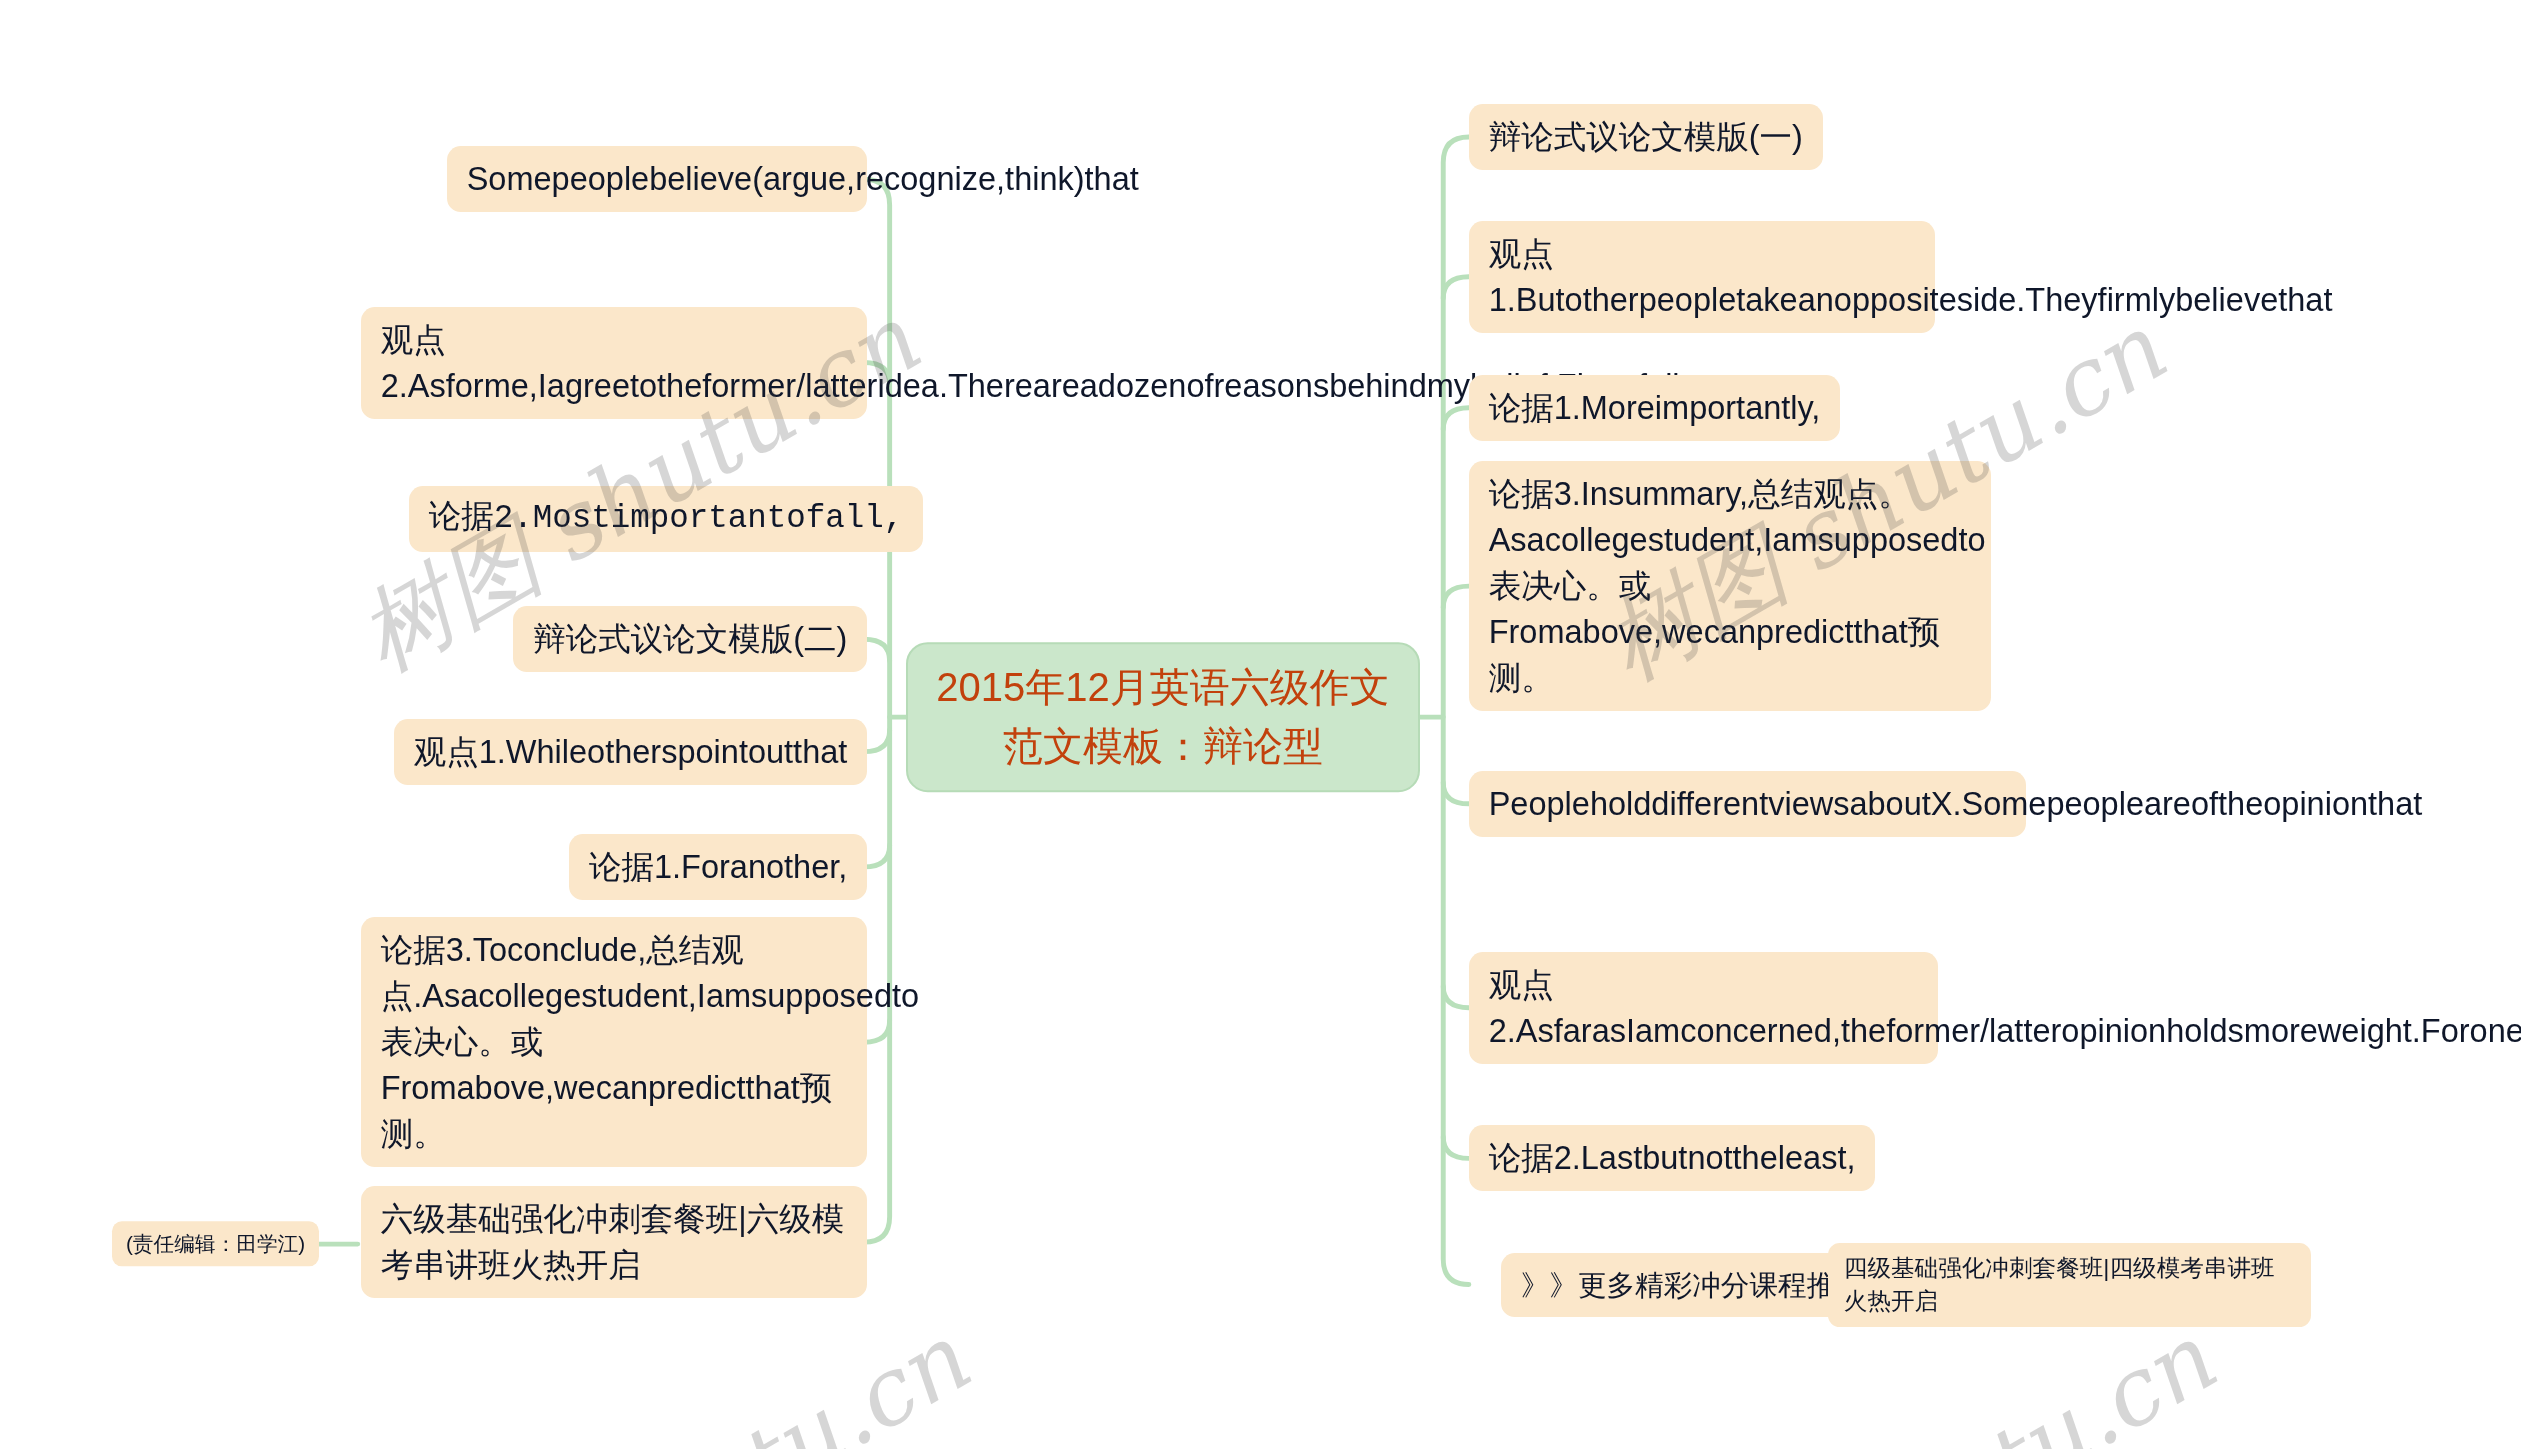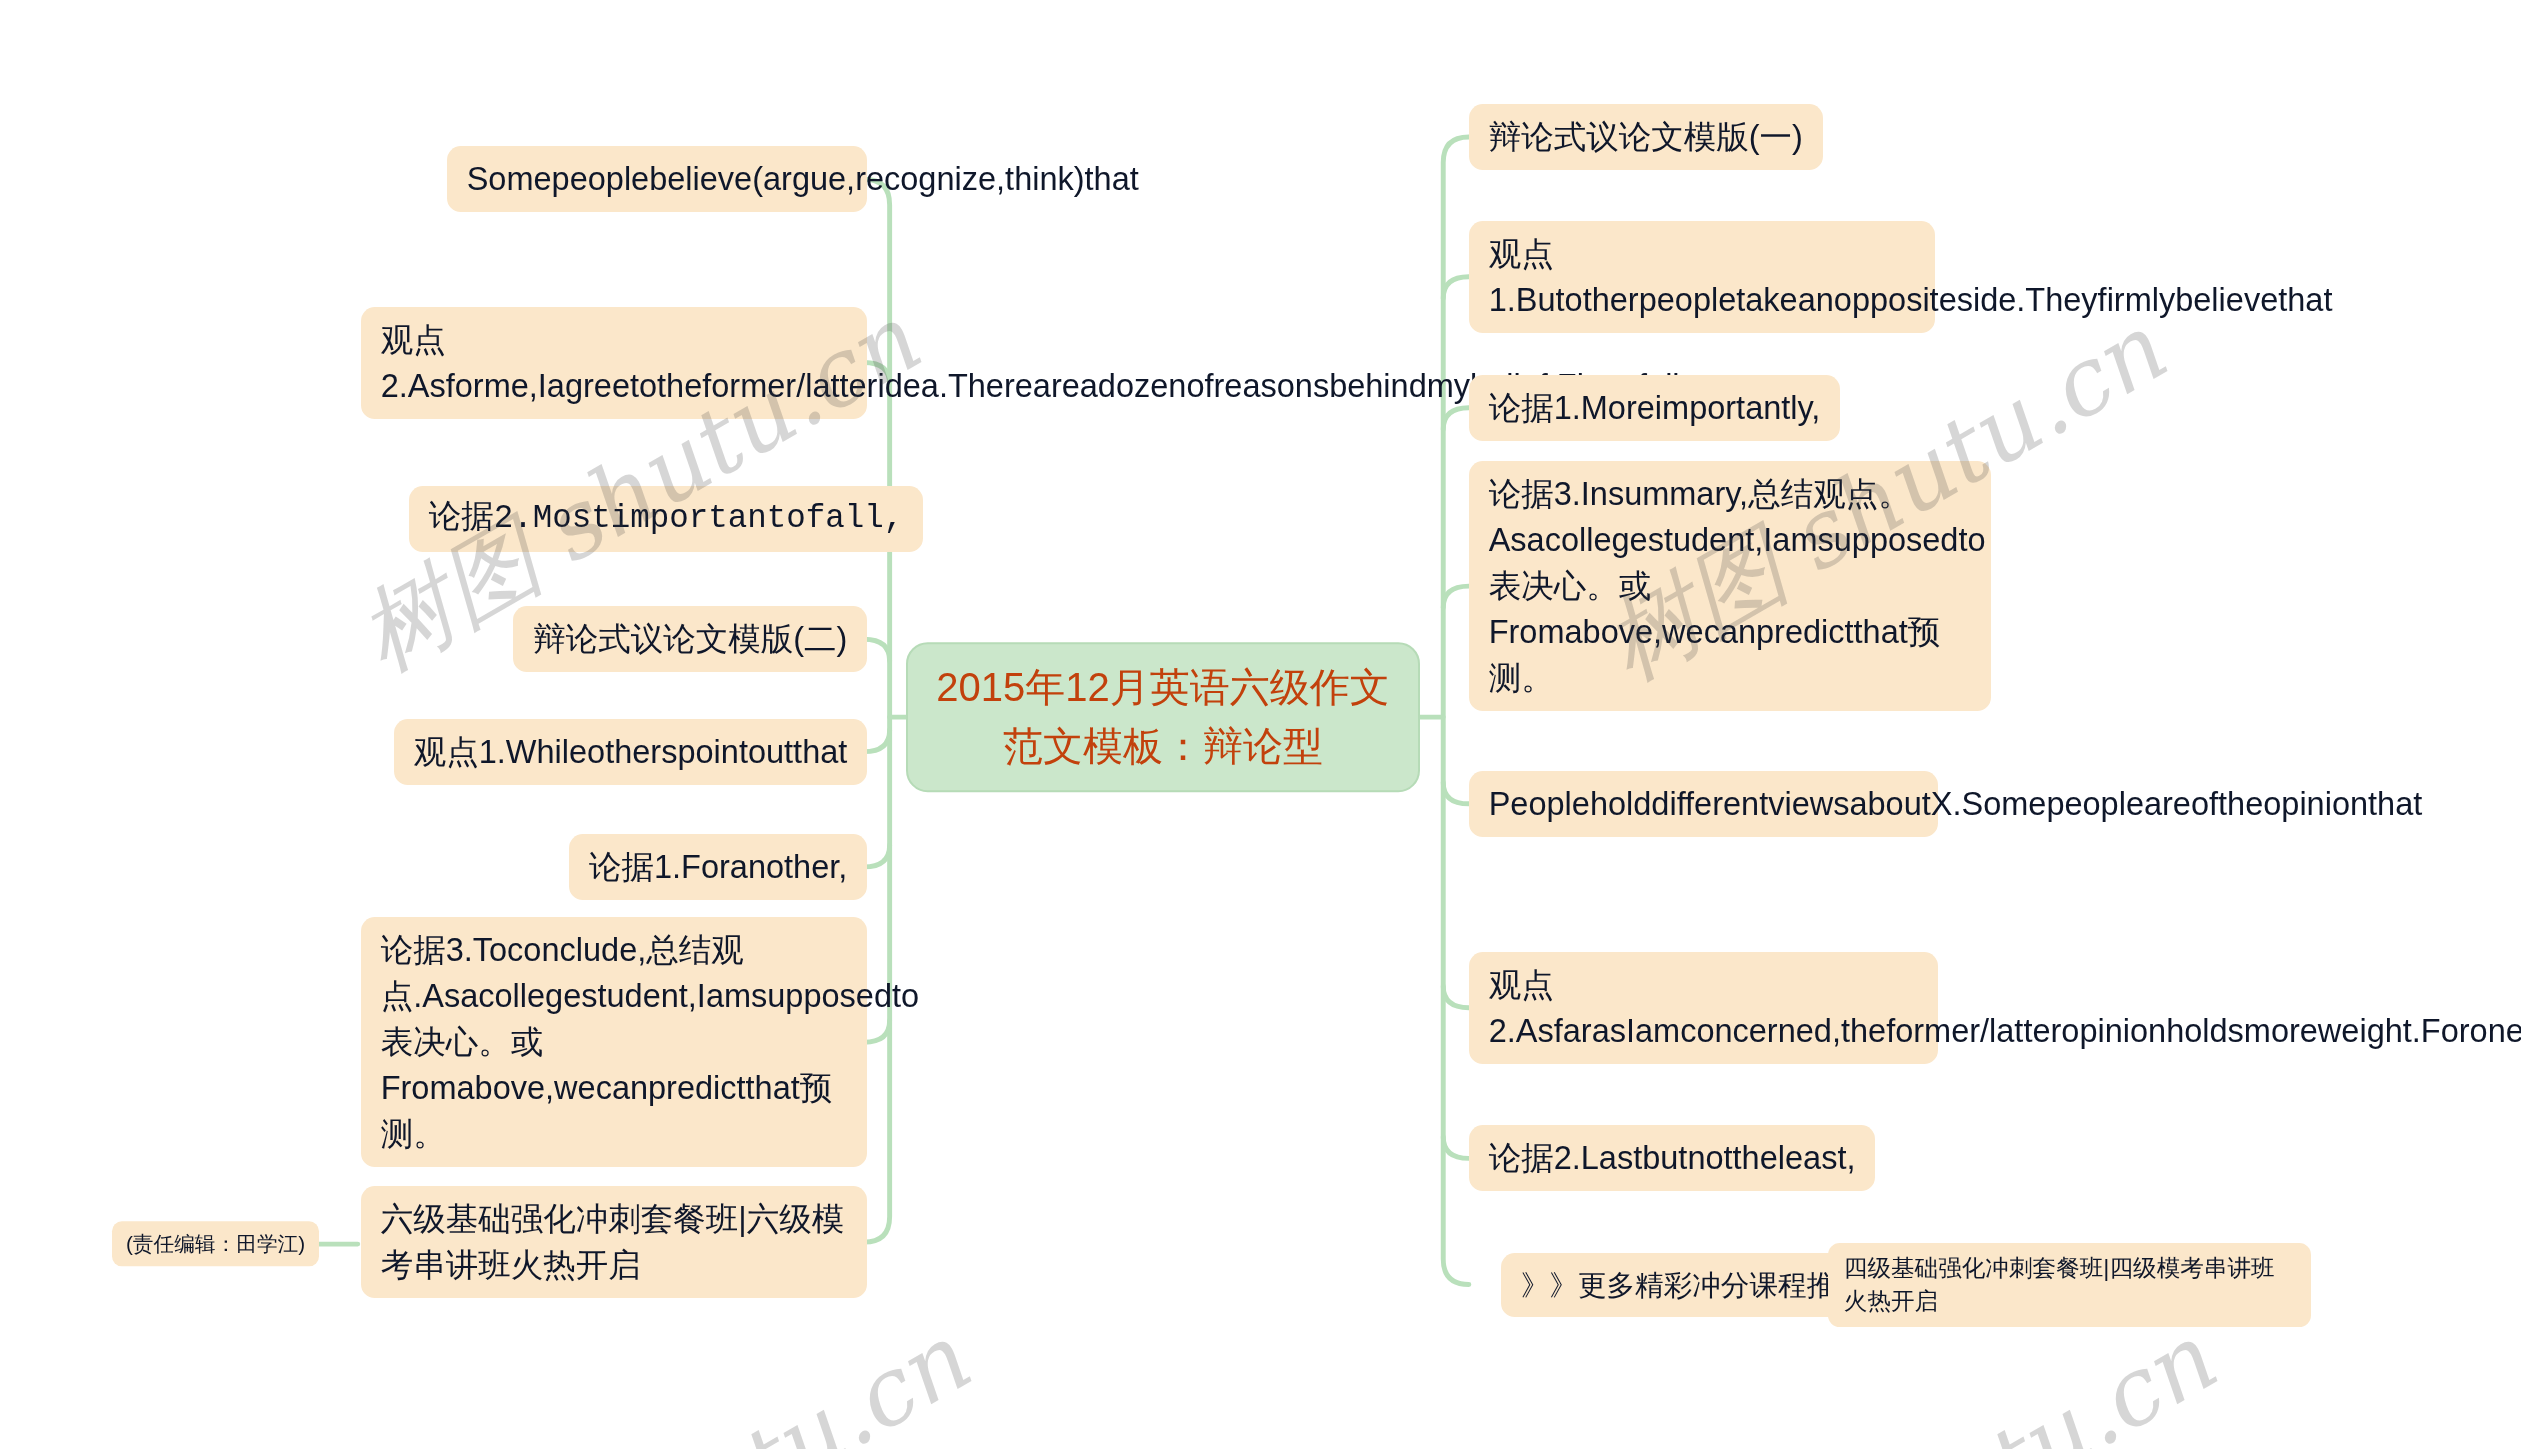--- a/index.html
+++ b/index.html
@@ -69,21 +69,21 @@
 <div class="node nowrap" style="right:1655px;top:752px;">观点1.Whileotherspointoutthat</div>
 <div class="node nowrap" style="right:1655px;top:867px;">论据1.Foranother,</div>
 <div class="node" style="right:1655px;top:1042px;width:506px;">论据3.Toconclude,总结观点.Asacollegestudent,Iamsupposedto表决心。或Fromabove,wecanpredictthat预测。</div>
 <div class="node" style="right:1655px;top:1242px;width:506px;">六级基础强化冲刺套餐班|六级模考串讲班火热开启</div>
 <div class="node nowrap small-node" style="right:2203px;top:1244px;">(责任编辑：田学江)</div>
 
 <div class="node nowrap" style="left:1469px;top:137px;">辩论式议论文模版(一)</div>
 <div class="node" style="left:1469px;top:277px;width:466px;">观点1.Butotherpeopletakeanoppositeside.Theyfirmlybelievethat</div>
 <div class="node nowrap" style="left:1469px;top:408px;">论据1.Moreimportantly,</div>
 <div class="node" style="left:1469px;top:586px;width:522px;">论据3.Insummary,总结观点。Asacollegestudent,Iamsupposedto表决心。或Fromabove,wecanpredictthat预测。</div>
-<div class="node" style="left:1469px;top:804px;width:469px;">PeopleholddifferentviewsaboutX.Somepeopleareoftheopinionthat</div>
+<div class="node" style="left:1469px;top:804px;width:557px;">PeopleholddifferentviewsaboutX.Somepeopleareoftheopinionthat</div>
 <div class="node" style="left:1469px;top:1008px;width:469px;">观点2.AsfarasIamconcerned,theformer/latteropinionholdsmoreweight.Foronething,</div>
 <div class="node nowrap" style="left:1469px;top:1158px;">论据2.Lastbutnottheleast,</div>
 <div class="node nowrap more-node" style="left:1469px;top:1285px;">》》更多精彩冲分课程推荐：</div>
 <div class="node promo-node" style="left:1828px;top:1285px;width:483px;">四级基础强化冲刺套餐班|四级模考串讲班火热开启</div>
 
 <span class="watermark" style="left:640px;top:488px;">树图 shutu.cn</span>
 <span class="watermark" style="left:1886px;top:497px;">树图 shutu.cn</span>
 <span class="watermark" style="left:690px;top:1507px;">树图 shutu.cn</span>
 <span class="watermark" style="left:1936px;top:1507px;">树图 shutu.cn</span>
 

